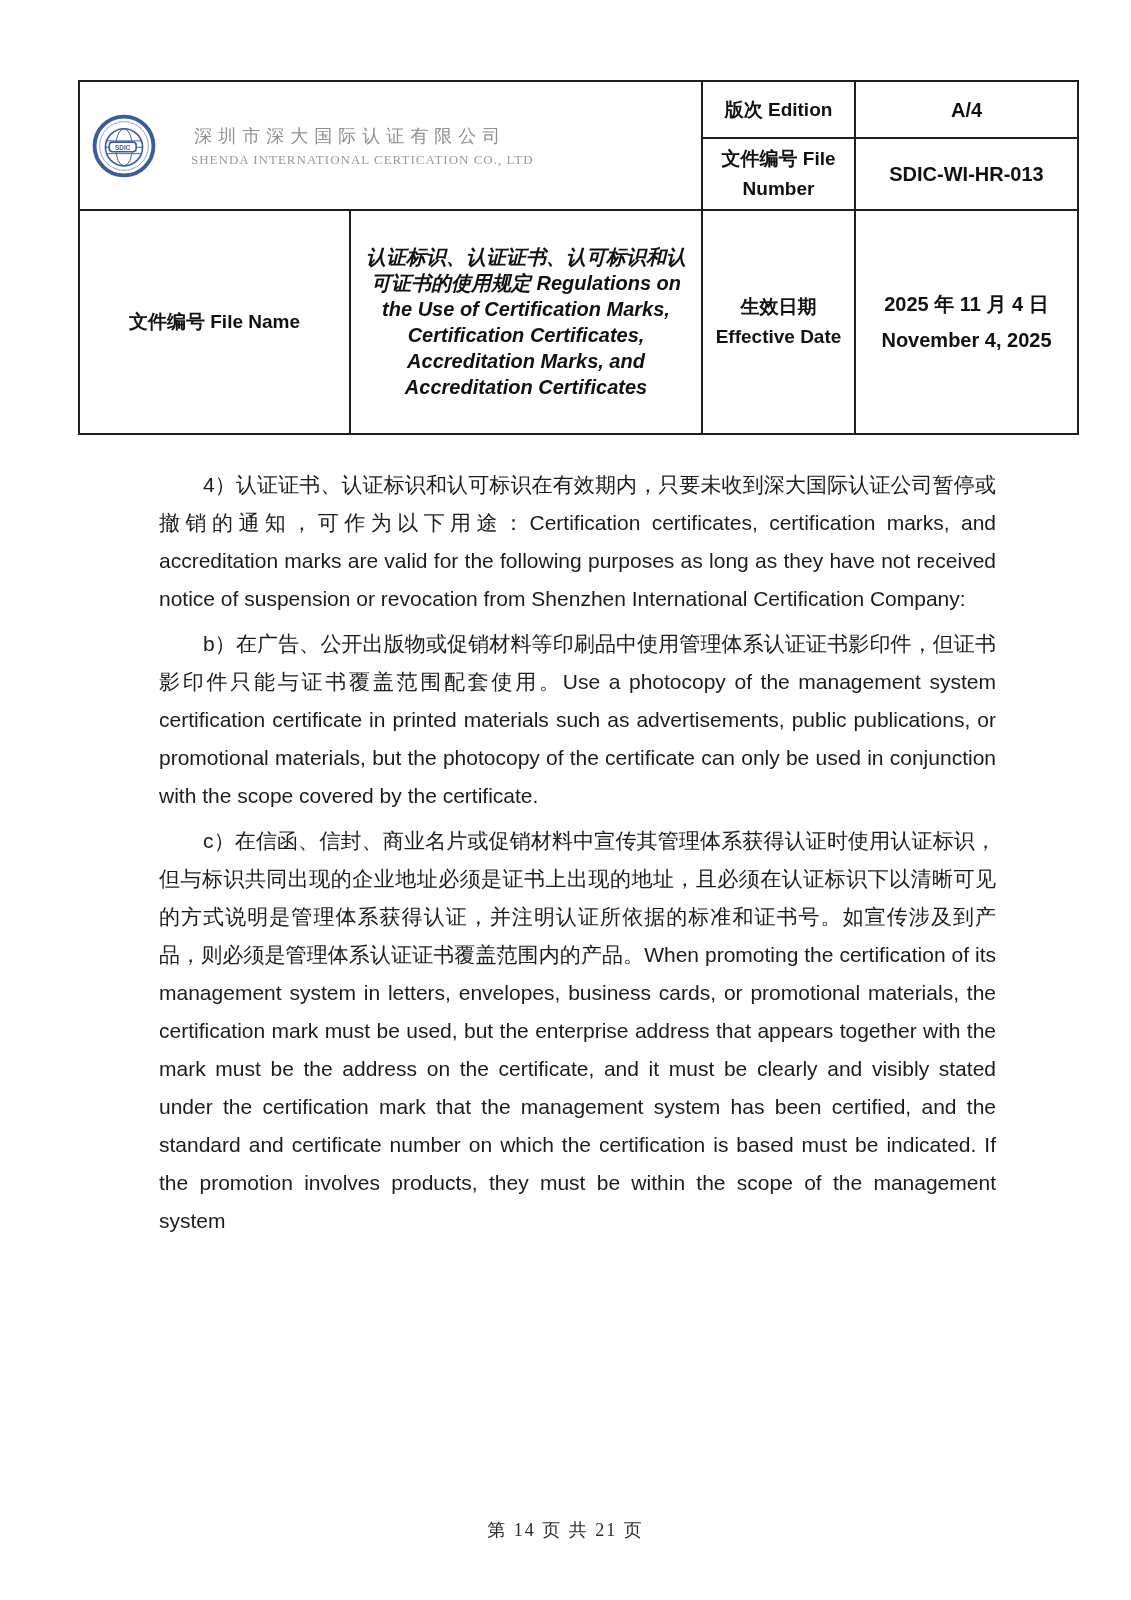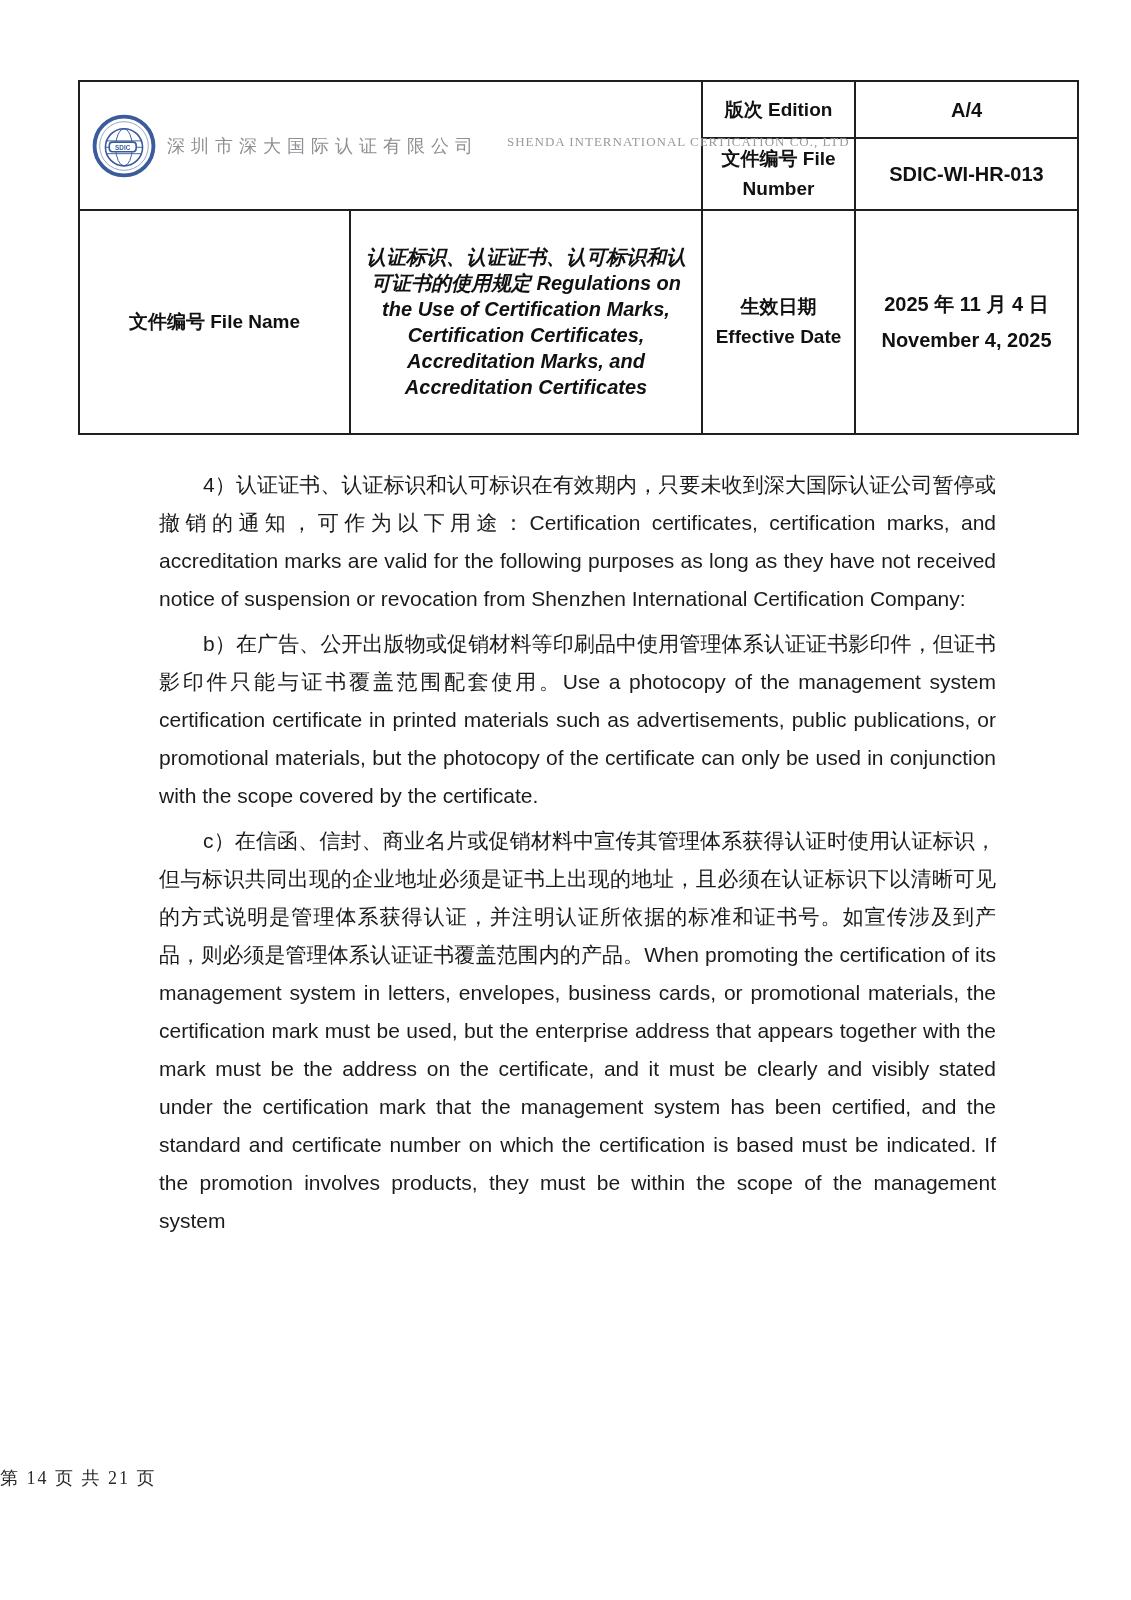--- a/index.html
+++ b/index.html
@@ -29,21 +29,21 @@
     color: #111111;
     padding: 4px 12px;
   }
   tr.hrow-1 { height: 57px; }
   tr.hrow-2 { height: 72px; }
   tr.hrow-3 { height: 224px; }
 
   td.logo-cell { text-align: left; padding-left: 30px; }
   .logo-wrap { display: flex; align-items: center; gap: 11px; }
   .logo-svg { flex: 0 0 auto; }
-  .company-names { display: flex; flex-direction: row; gap: 4px; }
+  .company-names { display: flex; flex-direction: column; gap: 4px; }
   .company-zh {
     font-size: 18px;
     letter-spacing: 6px;
     color: #8e9094;
     font-weight: normal;
     white-space: nowrap;
   }
   .company-en {
     font-family: "Liberation Serif", serif;
     font-size: 13px;
@@ -87,22 +87,22 @@
   .doc-body p.para {
     text-indent: 44px;
     margin: 0 0 7px 0;
   }
 
   
   .footer {
     position: absolute;
     left: 0;
     right: 0;
-    top: 1466px;
-    text-align: left;
+    top: 1518px;
+    text-align: center;
     font-family: "Liberation Serif", serif;
     font-size: 18px;
     letter-spacing: 2px;
     color: #2a2a2a;
   }
 </style>
 </head>
 <body>
 
 <div class="page">

